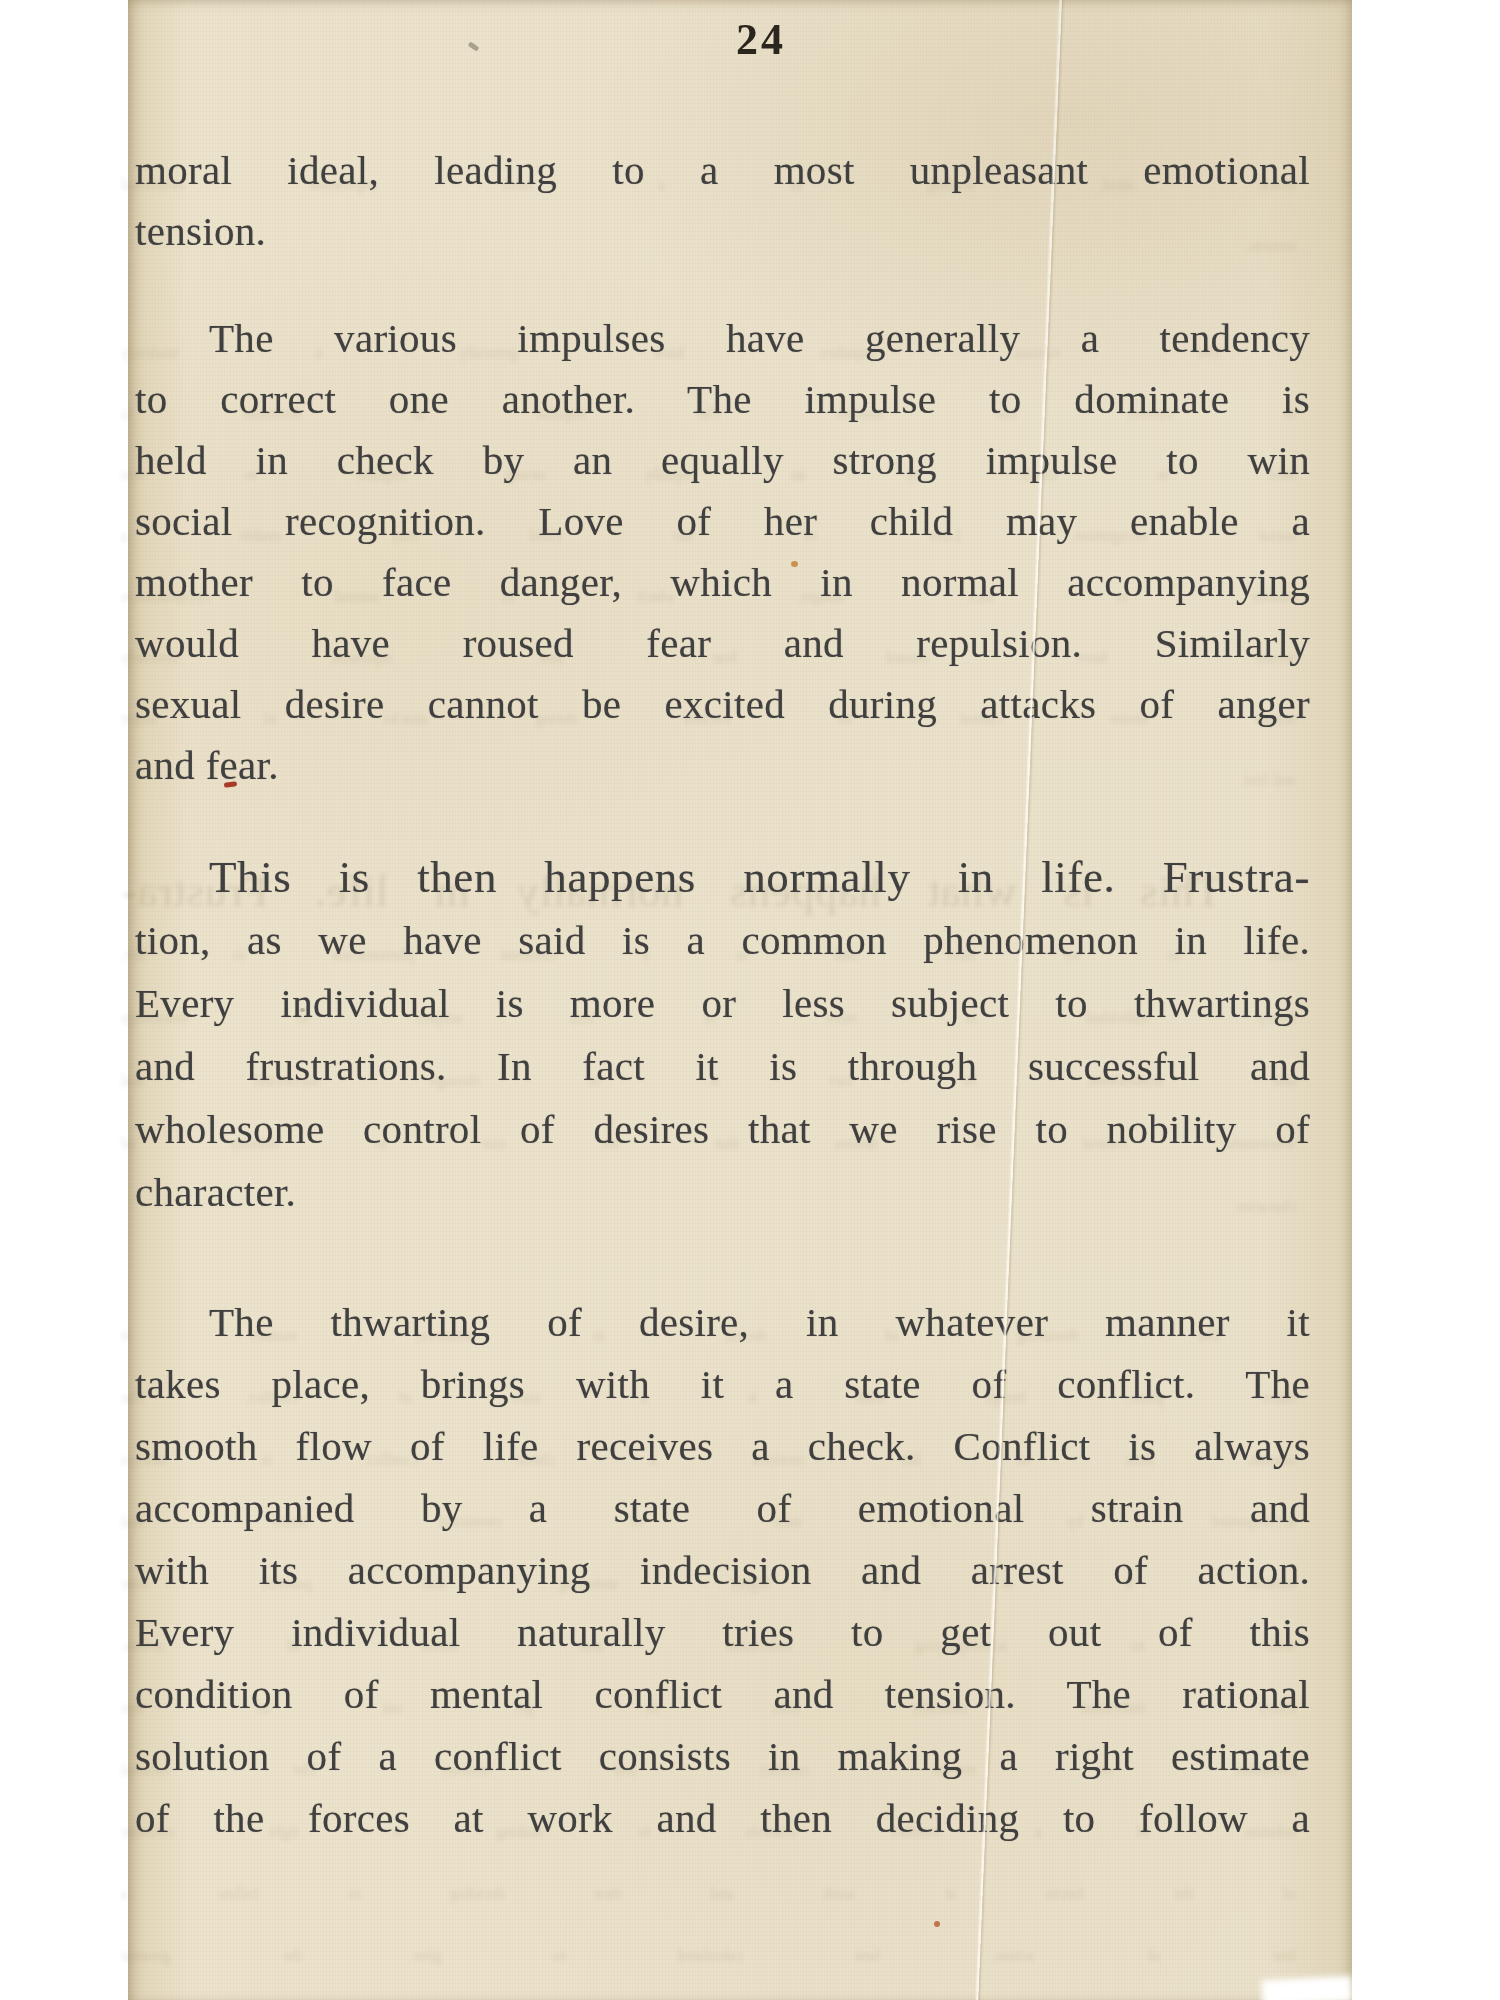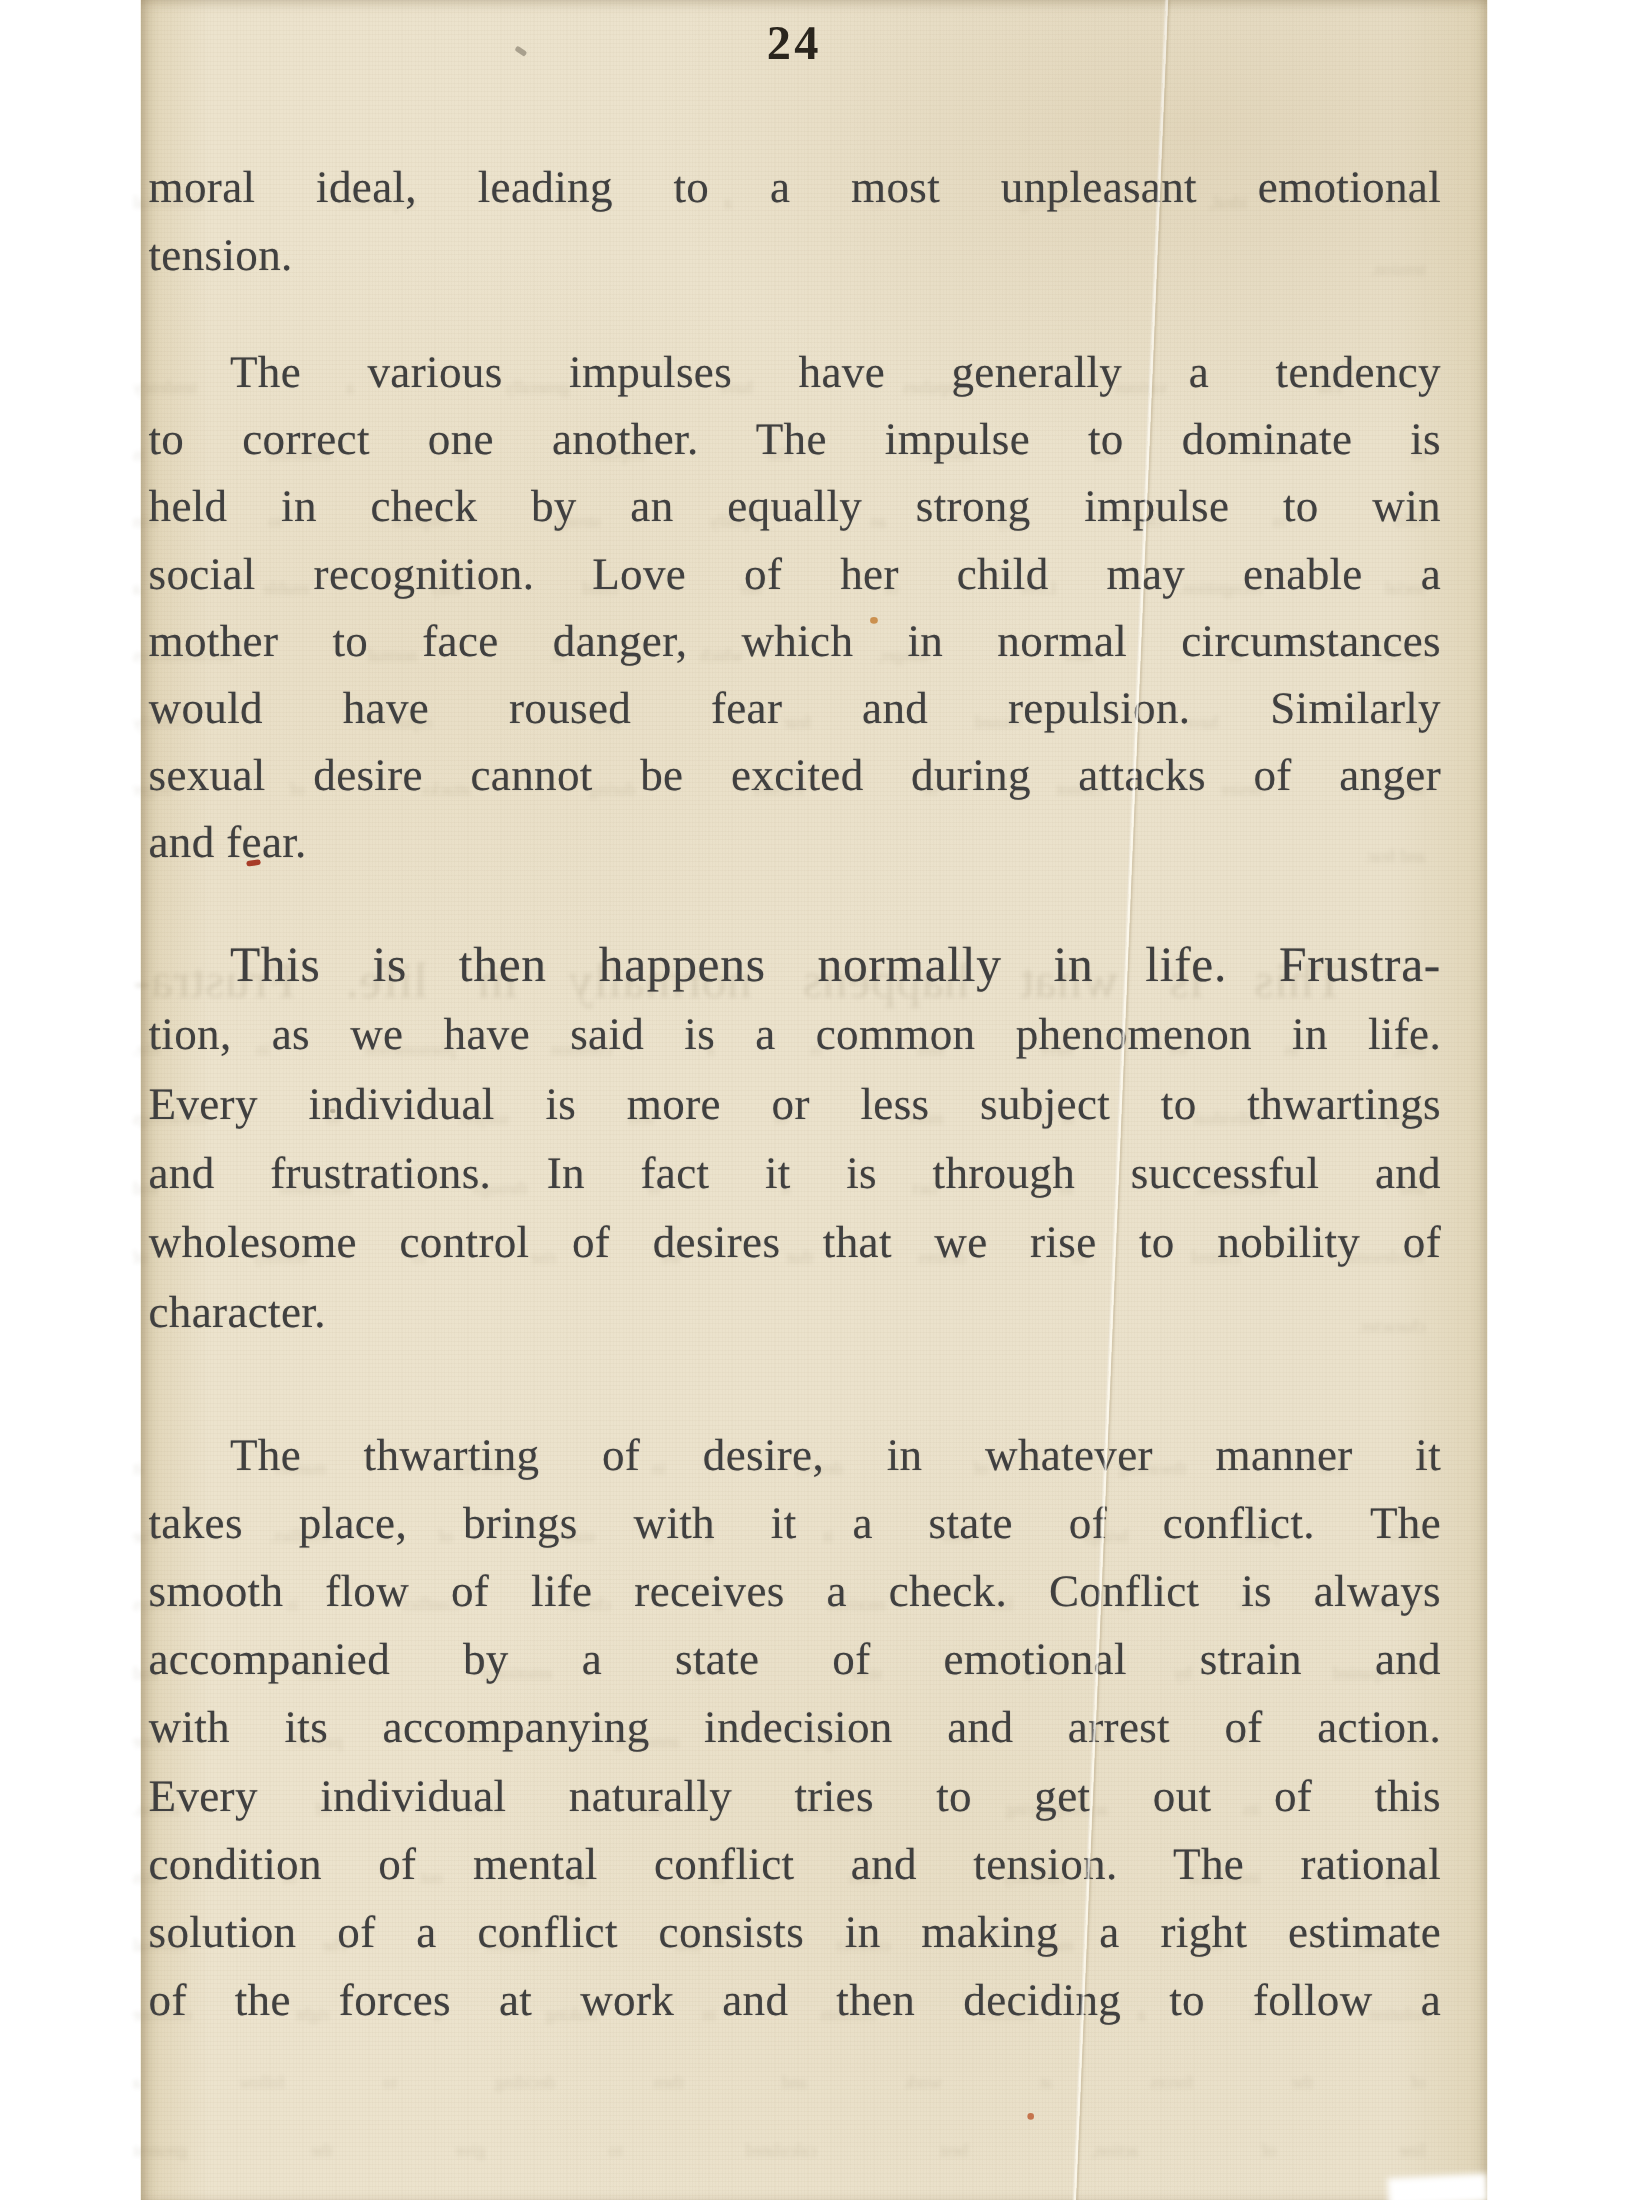--- a/index.html
+++ b/index.html
@@ -37,21 +37,21 @@
   .grain {
     position: absolute; inset: 0;
     background-image:
       repeating-linear-gradient(0deg,  rgba(158,138,102,0.05) 0 1px, rgba(0,0,0,0) 1px 4px),
       repeating-linear-gradient(90deg, rgba(158,138,102,0.04) 0 1px, rgba(0,0,0,0) 1px 3px);
   }
 
   
   .pagenum {
     position: absolute;
-    left: 662px; top: 14px;
+    left: 701px; top: 14px;
     width: 120px;
     text-align: center;
     font-size: 44px;
     font-weight: bold;
     letter-spacing: 3px;
     color: #2a251d;
   }
 
   .textblock {
     position: absolute;
@@ -172,21 +172,21 @@
   <div class="textblock" id="textblock">
       <div class="para" data-pidx="0" style="top: 140px; --pitch: 61px;">
         <div class="line just">moral ideal, leading to a most unpleasant emotional</div>
         <div class="line left">tension.</div>
       </div>
       <div class="para" data-pidx="1" style="top: 308px; --pitch: 61px;">
         <div class="line just indent">The various impulses have generally a tendency</div>
         <div class="line just">to correct one another.  The impulse to dominate is</div>
         <div class="line just">held in check by an equally strong impulse to win</div>
         <div class="line just">social recognition.  Love of her child may enable a</div>
-        <div class="line just">mother to face danger, which in normal circumstances</div>
+        <div class="line just">mother to face danger, which in normal accompanying</div>
         <div class="line just">would have roused fear and repulsion.  Similarly</div>
         <div class="line just">sexual desire cannot be excited during attacks of anger</div>
         <div class="line left">and fear.</div>
       </div>
       <div class="para" data-pidx="2" style="top: 846px; --pitch: 63px;">
         <div class="line just indent">This is then happens normally in life.  Frustra-</div>
         <div class="line just">tion, as we have said is a common phenomenon in life.</div>
         <div class="line just">Every individual is more or less subject to thwartings</div>
         <div class="line just">and frustrations.  In fact it is through successful and</div>
         <div class="line just">wholesome control of desires that we rise to nobility of</div>

